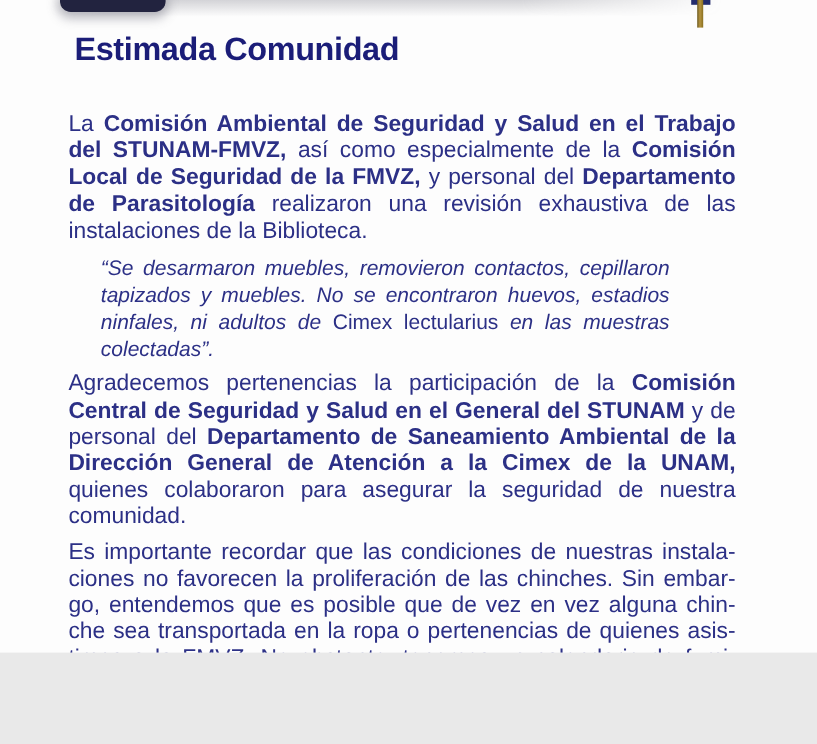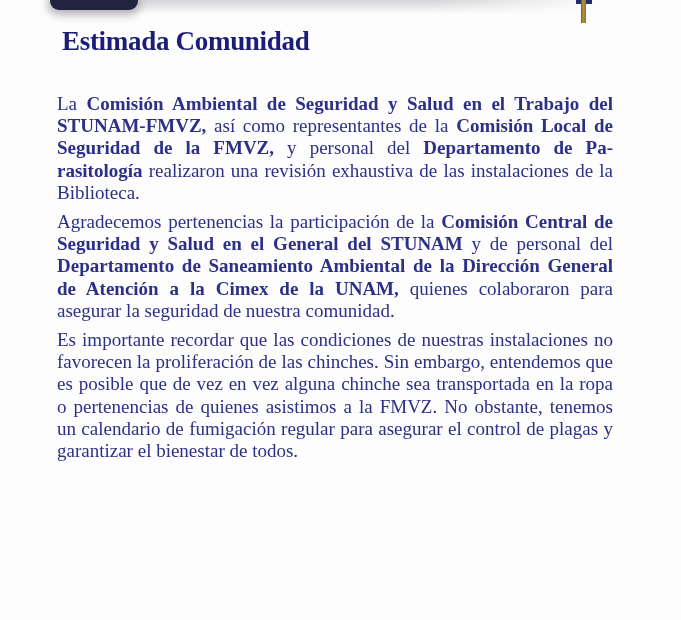--- a/index.html
+++ b/index.html
@@ -1,21 +1,21 @@
 <!DOCTYPE html>
 <html lang="es" style="--page-bg: #fdfdfd; --ink: #2c3086; --title-color: #1b1d78; --gold: #b59440; --cap-navy: #232c6d; --blob-navy: #22233f;"><head>
 <meta charset="utf-8">
 <style>
   html,body{margin:0;padding:0;background:#e9e9e9;}
   .page{
     position:relative;
-    width:681px;height:620px;
+    width:681px;height:544px;
     background:var(--page-bg,#fdfdfd);
     overflow:hidden;
-    font-family:Liberation Serif, serif;
+    font-family:Liberation Sans, sans-serif;
   }
   
   .top-shadow{
     position:absolute;left:42px;top:0;width:560px;height:14px;
     background:linear-gradient(to bottom,rgba(118,118,130,.30),rgba(118,118,130,0));
     -webkit-mask:linear-gradient(to right,transparent,#000 8%,#000 70%,transparent);
             mask:linear-gradient(to right,transparent,#000 8%,#000 70%,transparent);
     pointer-events:none;
   }
   
@@ -70,22 +70,23 @@
 
   <div class="pin">
     <div class="pin-cap"></div>
     <div class="pin-stem"></div>
   </div>
 
   <div class="content">
 
     <h1 class="title">Estimada Comunidad</h1>
 
-    <p class="body first"><span>La </span><b>Comisión Ambiental de Seguridad y Salud en el Trabajo del STUNAM-FMVZ,</b><span> así como representantes de la </span><b>Comisión Local de Seguridad de la FMVZ,</b><span> y personal del </span><b>Departamento de Pa­rasitología</b><span> realizaron una revisión exhaustiva de las instalacio­nes de la Biblioteca.</span></p>
+    <p class="body first"><span>La </span><b>Comisión Ambiental de Seguridad y Salud en el Trabajo del STUNAM-FMVZ,</b><span> así como especialmente de la </span><b>Comisión Local de Seguridad de la FMVZ,</b><span> y personal del </span><b>Departamento de Pa­rasitología</b><span> realizaron una revisión exhaustiva de las instalacio­nes de la Biblioteca.</span></p>
 
 
+    <p class="quote"><span>“Se desarmaron muebles, removieron contactos, cepillaron tapi­zados y muebles. No se encontraron huevos, estadios ninfales, ni adultos de </span><span class="roman">Cimex lectularius</span><span> en las muestras colectadas”.</span></p>
 
     <p class="body"><span>Agradecemos pertenencias la participación de la </span><b>Comisión Central de Seguridad y Salud en el General del STUNAM</b><span> y de personal del </span><b>Departamento de Saneamiento Ambiental de la Dirección General de Atención a la Cimex de la UNAM,</b><span> quienes colaboraron para asegurar la seguridad de nuestra comunidad.</span></p>
 
     <p class="body">Es importante recordar que las condiciones de nuestras instala­ciones no favorecen la proliferación de las chinches. Sin embar­go, entendemos que es posible que de vez en vez alguna chin­che sea transportada en la ropa o pertenencias de quienes asis­timos a la FMVZ. No obstante, tenemos un calendario de fumi­gación regular para asegurar el control de plagas y garantizar el bienestar de todos.</p>
 
   </div>
 </div>
 
 </body></html>

